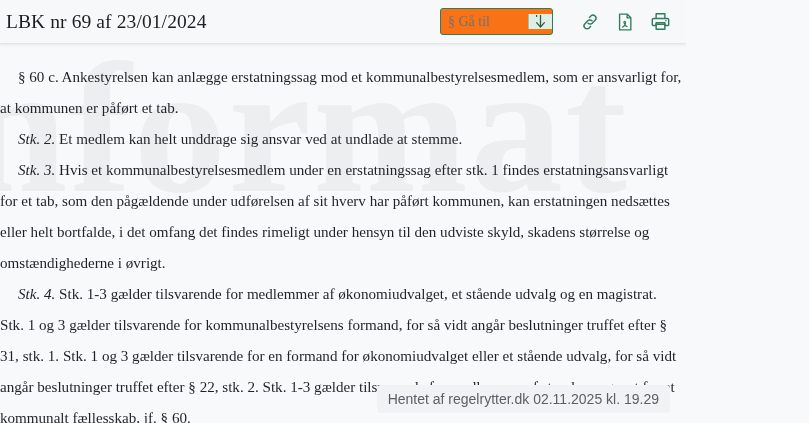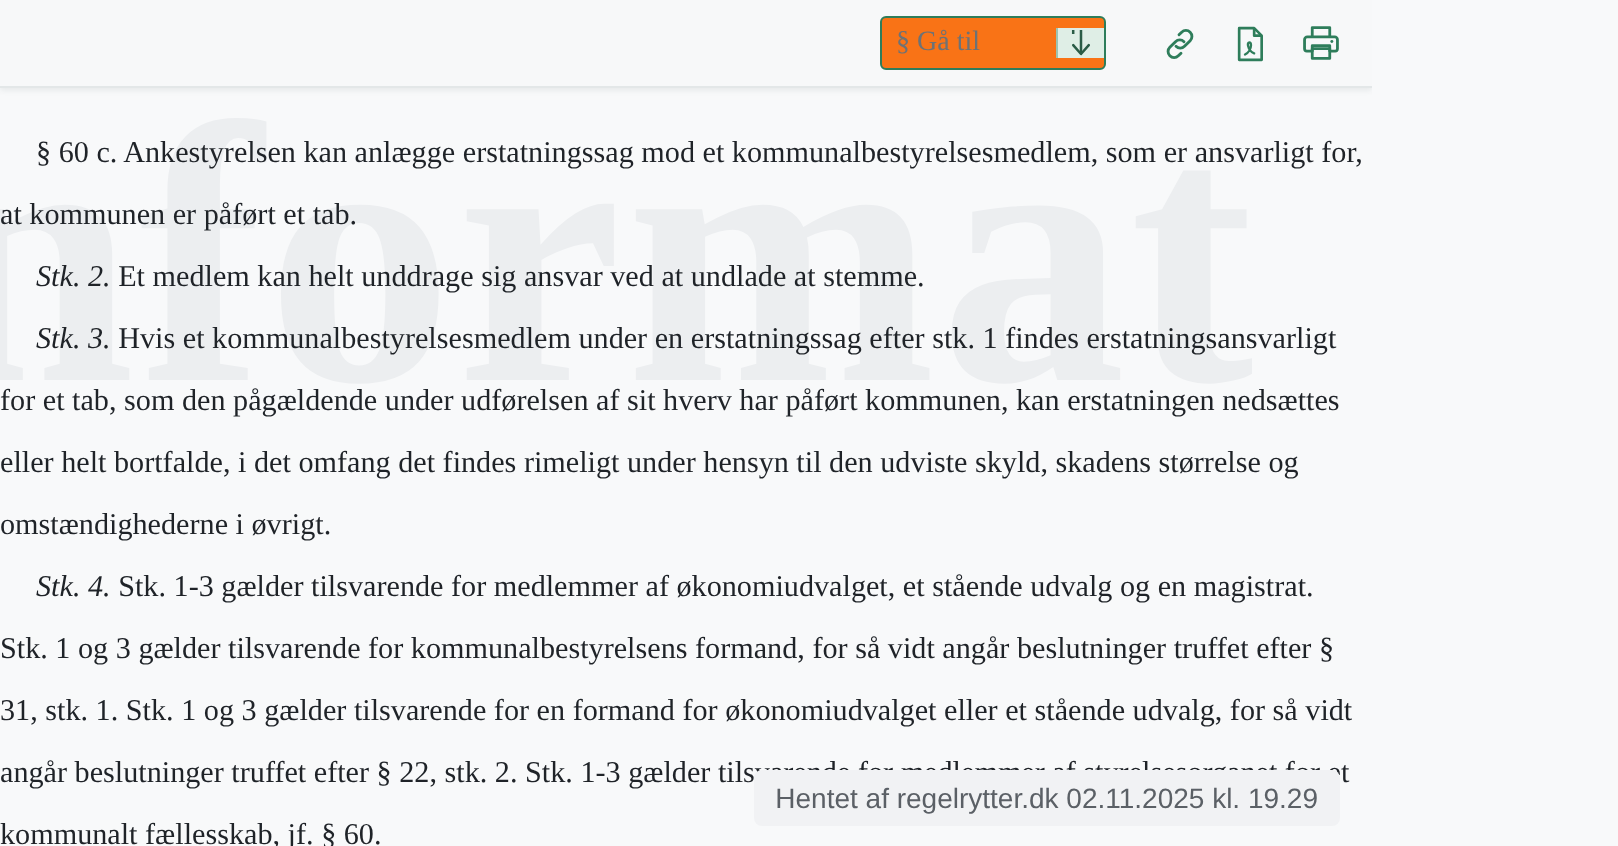--- a/index.html
+++ b/index.html
@@ -145,20 +145,21 @@
   }
 </style>
 </head>
 <body>
 
 <div class="page">
 
   <div class="watermark">nformat</div>
 
   <div class="header">
+    <div class="header-title">LBK nr 69 af 23/01/2024</div>
     <div class="header-spacer"></div>
 
     <div class="goto-box">
       <input class="goto-input" type="text" placeholder="§ Gå til" style="">
       <div class="goto-btn">
         <svg width="11" height="15" viewBox="0 0 11 15" aria-hidden="true">
           <path d="M5.5 1 L5.5 12.2" stroke="#2b5c47" stroke-width="1.25" fill="none"></path>
           <path d="M1.6 8.6 L5.5 13 L9.4 8.6" stroke="#2b5c47" stroke-width="1.25" fill="none" stroke-linecap="round" stroke-linejoin="round"></path>
           <path d="M1.6 1 L1.6 3" stroke="#2b5c47" stroke-width="1.25" fill="none"></path>
         </svg>

